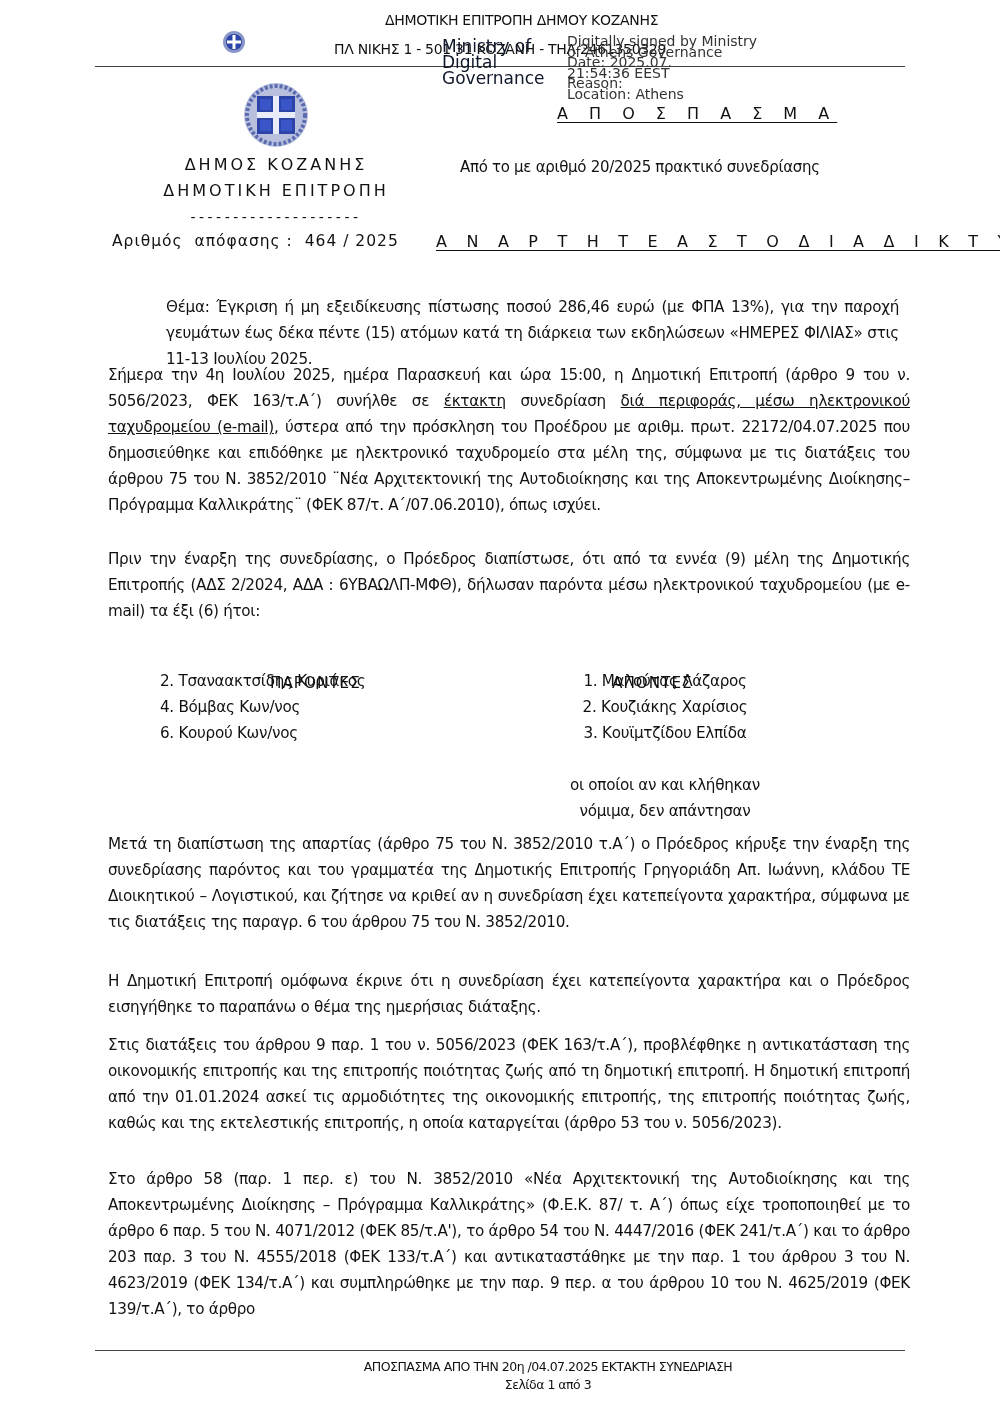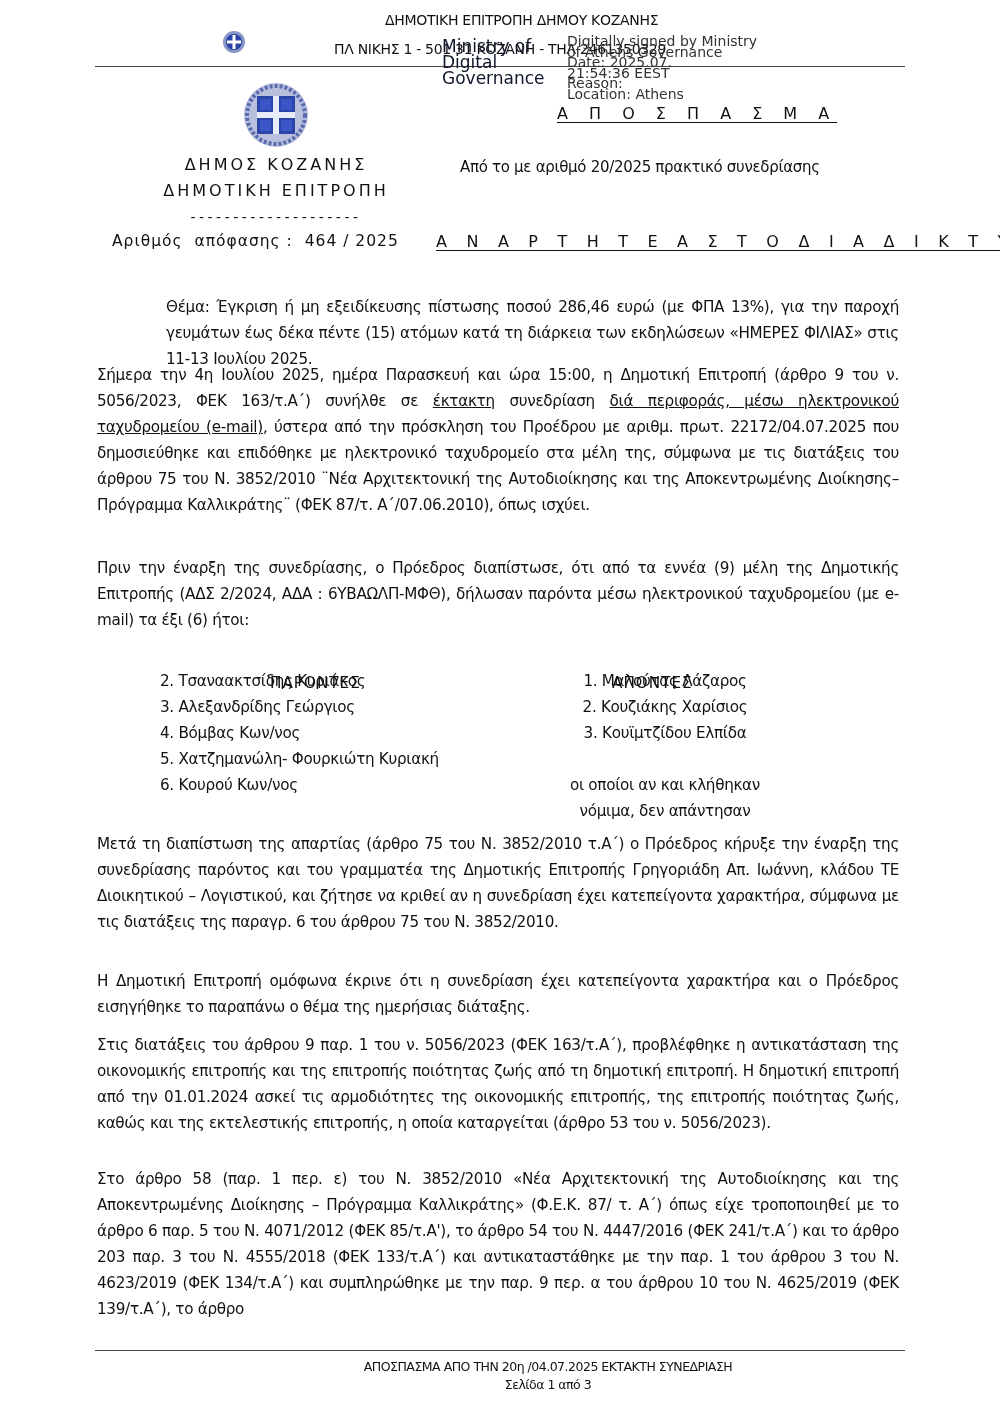--- a/index.html
+++ b/index.html
@@ -8,21 +8,21 @@
   .abs { position: absolute; }
   .hdr-line { font-size: 14px; letter-spacing: -0.3px; white-space: nowrap; }
   .rule { position: absolute; height: 1px; background: #444; }
   .emblem-small { left: 222px; top: 30px; width: 24px; height: 24px; }
   .emblem-big { left: 243px; top: 82px; width: 66px; height: 66px; }
   .sig-big { left: 442px; top: 38px; font-size: 17px; line-height: 16px; color: #0f172a; }
   .sig-small { left: 567px; top: 36px; font-size: 14px; line-height: 10.5px; color: #333; white-space: nowrap; }
   .muni { font-size: 16px; letter-spacing: 3px; text-align: center; line-height: 26px; }
   .dashes { letter-spacing: 3.5px; font-size: 14px; }
   .spaced { letter-spacing: 8px; font-size: 16px; text-decoration: underline; text-underline-offset: 3px; white-space: nowrap; }
-  .para { position: absolute; left: 97px; width: 802px; font-size: 15.2px; line-height: 26px;
+  .para { position: absolute; left: 108px; width: 802px; font-size: 15.2px; line-height: 26px;
           text-align: justify; letter-spacing: -0.3px; }
   .subject { left: 166px; width: 733px; margin-top: 20px; }
   .u { text-decoration: underline; }
   .col { position: absolute; font-size: 15.2px; line-height: 26px; letter-spacing: -0.3px; }
   .col-head { letter-spacing: 1px; margin-top: 32px; }
   .footer { position: absolute; left: 0; width: 1000px; text-align: center; font-size: 12.5px;
             line-height: 17px; letter-spacing: -0.5px; padding-left: 48px; }
 </style>
 </head>
 <body>
@@ -74,30 +74,28 @@
 
 <div class="abs spaced" style="left:557px; top:104px;">Α Π Ο Σ Π Α Σ Μ Α</div>
 <div class="abs" style="left:460px; top:158px; font-size:15px; letter-spacing:-0.3px;">Από το με αριθμό 20/2025 πρακτικό συνεδρίασης</div>
 <div class="abs" style="left:112px; top:232px; font-size:15.5px; letter-spacing:1px; white-space:pre;">Αριθμός  απόφασης :  464 / 2025</div>
 <div class="abs spaced" style="left:436px; top:232px; letter-spacing:7.2px;">Α Ν Α Ρ Τ Η Τ Ε Α   Σ Τ Ο   Δ Ι Α Δ Ι Κ Τ Υ Ο</div>
 
 <div class="para subject" style="top:274px;">Θέμα:  Έγκριση ή μη εξειδίκευσης πίστωσης ποσού 286,46 ευρώ (με ΦΠΑ 13%), για την παροχή γευμάτων έως δέκα πέντε (15) ατόμων κατά τη διάρκεια των εκδηλώσεων «ΗΜΕΡΕΣ ΦΙΛΙΑΣ» στις 11-13 Ιουλίου 2025.</div>
 
 <div class="para" style="top:362px;"><span>Σήμερα την 4η Ιουλίου 2025, ημέρα Παρασκευή και ώρα 15:00, η Δημοτική Επιτροπή (άρθρο 9 του ν. 5056/2023, ΦΕΚ 163/τ.Α΄) συνήλθε σε </span><span class="u">έκτακτη</span><span> συνεδρίαση </span><span class="u">διά περιφοράς, μέσω ηλεκτρονικού ταχυδρομείου (e-mail)</span><span>, ύστερα από την πρόσκληση του Προέδρου με αριθμ. πρωτ. 22172/04.07.2025 που δημοσιεύθηκε και επιδόθηκε με ηλεκτρονικό ταχυδρομείο στα μέλη της, σύμφωνα με τις διατάξεις του άρθρου 75 του Ν. 3852/2010 ¨Νέα Αρχιτεκτονική της Αυτοδιοίκησης και της Αποκεντρωμένης Διοίκησης– Πρόγραμμα Καλλικράτης¨ (ΦΕΚ 87/τ. Α΄/07.06.2010), όπως ισχύει.</span></div>
 
-<div class="para" style="top:546px;margin-top:9px;">Πριν την έναρξη της συνεδρίασης, ο Πρόεδρος διαπίστωσε, ότι από τα εννέα (9) μέλη της Δημοτικής Επιτροπής (ΑΔΣ 2/2024, ΑΔΑ : 6ΥΒΑΩΛΠ-ΜΦΘ), δήλωσαν παρόντα μέσω ηλεκτρονικού ταχυδρομείου (με e-mail) τα έξι (6) ήτοι:</div>
+<div class="para" style="top:546px;">Πριν την έναρξη της συνεδρίασης, ο Πρόεδρος διαπίστωσε, ότι από τα εννέα (9) μέλη της Δημοτικής Επιτροπής (ΑΔΣ 2/2024, ΑΔΑ : 6ΥΒΑΩΛΠ-ΜΦΘ), δήλωσαν παρόντα μέσω ηλεκτρονικού ταχυδρομείου (με e-mail) τα έξι (6) ήτοι:</div>
 
 <div class="col col-head" style="left:270px; top:638px;">ΠΑΡΟΝΤΕΣ</div>
 <div class="col col-head" style="left:612px; top:638px;">ΑΠΟΝΤΕΣ</div>
 
 <div class="col" style="left:160px; top:668px;">
   <div>2. Τσαναακτσίδης Κυριάκος</div>
-  <div>3. Αλεξανδρίδης Γεώργιος</div>
   <div>4. Βόμβας Κων/νος</div>
-  <div>5. Χατζημανώλη- Φουρκιώτη Κυριακή</div>
   <div>6. Κουρού Κων/νος</div>
 </div>
 
 <div class="col" style="left:560px; top:668px; width:210px; text-align:center;">
   <div>1. Μαλούτας Λάζαρος</div>
   <div>2. Κουζιάκης Χαρίσιος</div>
   <div>3. Κουϊμτζίδου Ελπίδα</div>
   <div style="height:26px;"></div>
   <div>οι οποίοι αν και κλήθηκαν</div>
   <div>νόμιμα, δεν απάντησαν</div>

